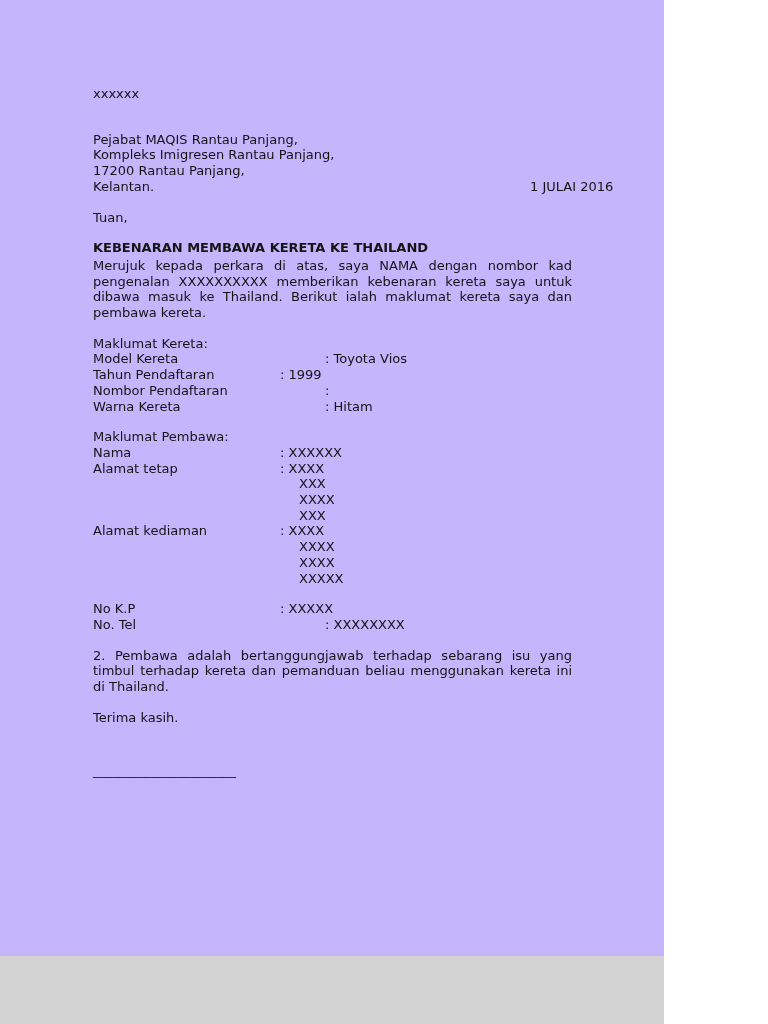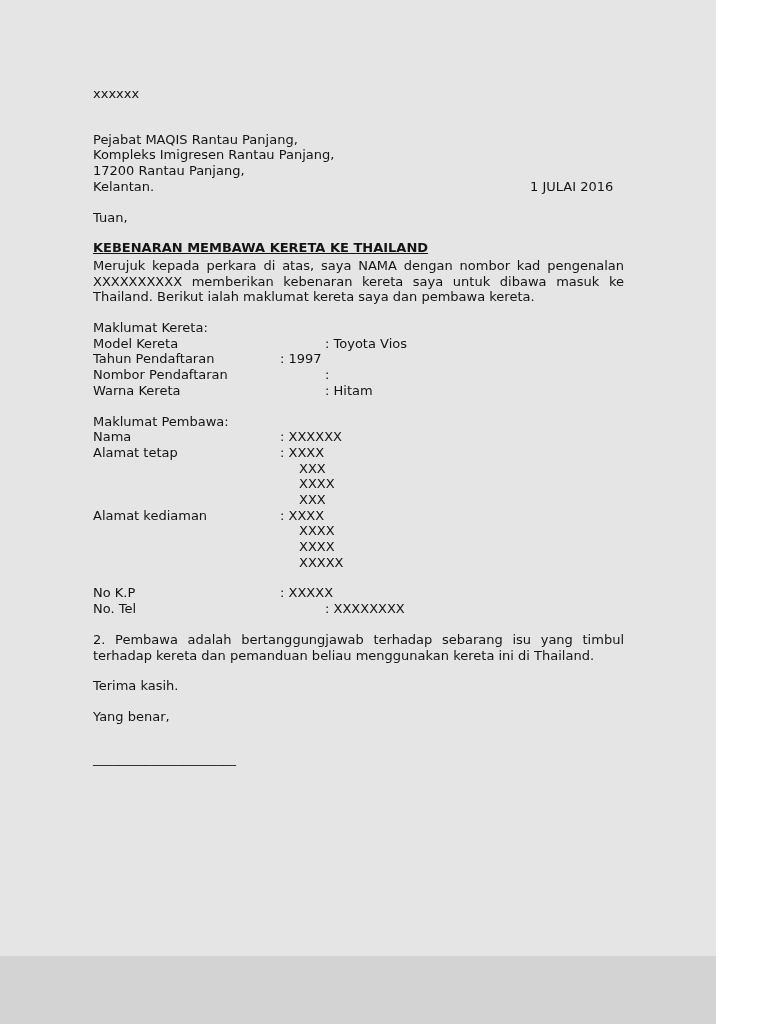--- a/index.html
+++ b/index.html
@@ -6,41 +6,41 @@
   html, body { width:768px; height:1024px; }
   body {
     background:#ffffff;
     font-family:"DejaVu Sans", sans-serif;
     font-size:13px;
     color:#141414;
     -webkit-font-smoothing:antialiased;
   }
   .page {
     position:relative;
-    width:716px;
+    width:664px;
     height:1024px;
-    background:#e5e5e5;
+    background:#c4b5fd;
     overflow:hidden;
   }
   .content {
     position:relative;
     padding:86px 92px 0 93px;
     line-height:15.7px;
   }
   .block { margin-bottom:15px; }
   .ref { margin-bottom:30px; }
-  .subject { font-weight:bold; margin-bottom:2px;text-decoration:underline; }
+  .subject { font-weight:bold; margin-bottom:2px; }
   .para { text-align:justify; }
   .kv { position:relative; min-height:15.7px; }
   .kv .val-near { position:absolute; left:187px; top:0; white-space:nowrap; }
   .kv .val-far  { position:absolute; left:232px; top:0; white-space:nowrap; }
   .kv .val-cont { position:absolute; left:206px; top:0; white-space:nowrap; }
   .dateline { position:relative; }
   .dateline .date { position:absolute; left:437px; top:0; white-space:nowrap; }
-  .signature-row { display:flex; margin-top:26px; }
+  .signature-row { display:flex; margin-top:38px; }
   .sig-col-left { width:417px; }
   .sig-col-right { flex:0 0 auto; }
   .sig-line { white-space:nowrap; letter-spacing:0; }
   .viewer-footer {
     position:absolute;
     left:0; bottom:0;
     width:768px; height:68px;
     background:#d3d3d3;
   }
 </style>
@@ -70,21 +70,21 @@
     </div>
 
     <div class="block">
       <div>Maklumat Kereta:</div>
       <div class="kv">
         <span>Model Kereta</span>
         <span class="val-far">: Toyota Vios</span>
       </div>
       <div class="kv">
         <span>Tahun Pendaftaran</span>
-        <span class="val-near">: 1997</span>
+        <span class="val-near">: 1999</span>
       </div>
       <div class="kv">
         <span>Nombor Pendaftaran</span>
         <span class="val-far">:</span>
       </div>
       <div class="kv">
         <span>Warna Kereta</span>
         <span class="val-far">: Hitam</span>
       </div>
     </div>
@@ -131,21 +131,20 @@
       <div class="kv">
         <span>No. Tel</span>
         <span class="val-far">: XXXXXXXX</span>
       </div>
     </div>
 
     <div class="block para">2. Pembawa adalah bertanggungjawab terhadap sebarang isu yang timbul terhadap kereta dan pemanduan beliau menggunakan kereta ini di Thailand.</div>
 
     <div class="block">Terima kasih.</div>
 
-    <div class="block">Yang benar,</div>
 
     <div class="signature-row">
       <div class="sig-col-left">
         <div class="sig-line">______________________</div>
       </div>
     </div>
 
   </div>
 
   <div class="viewer-footer"></div>

